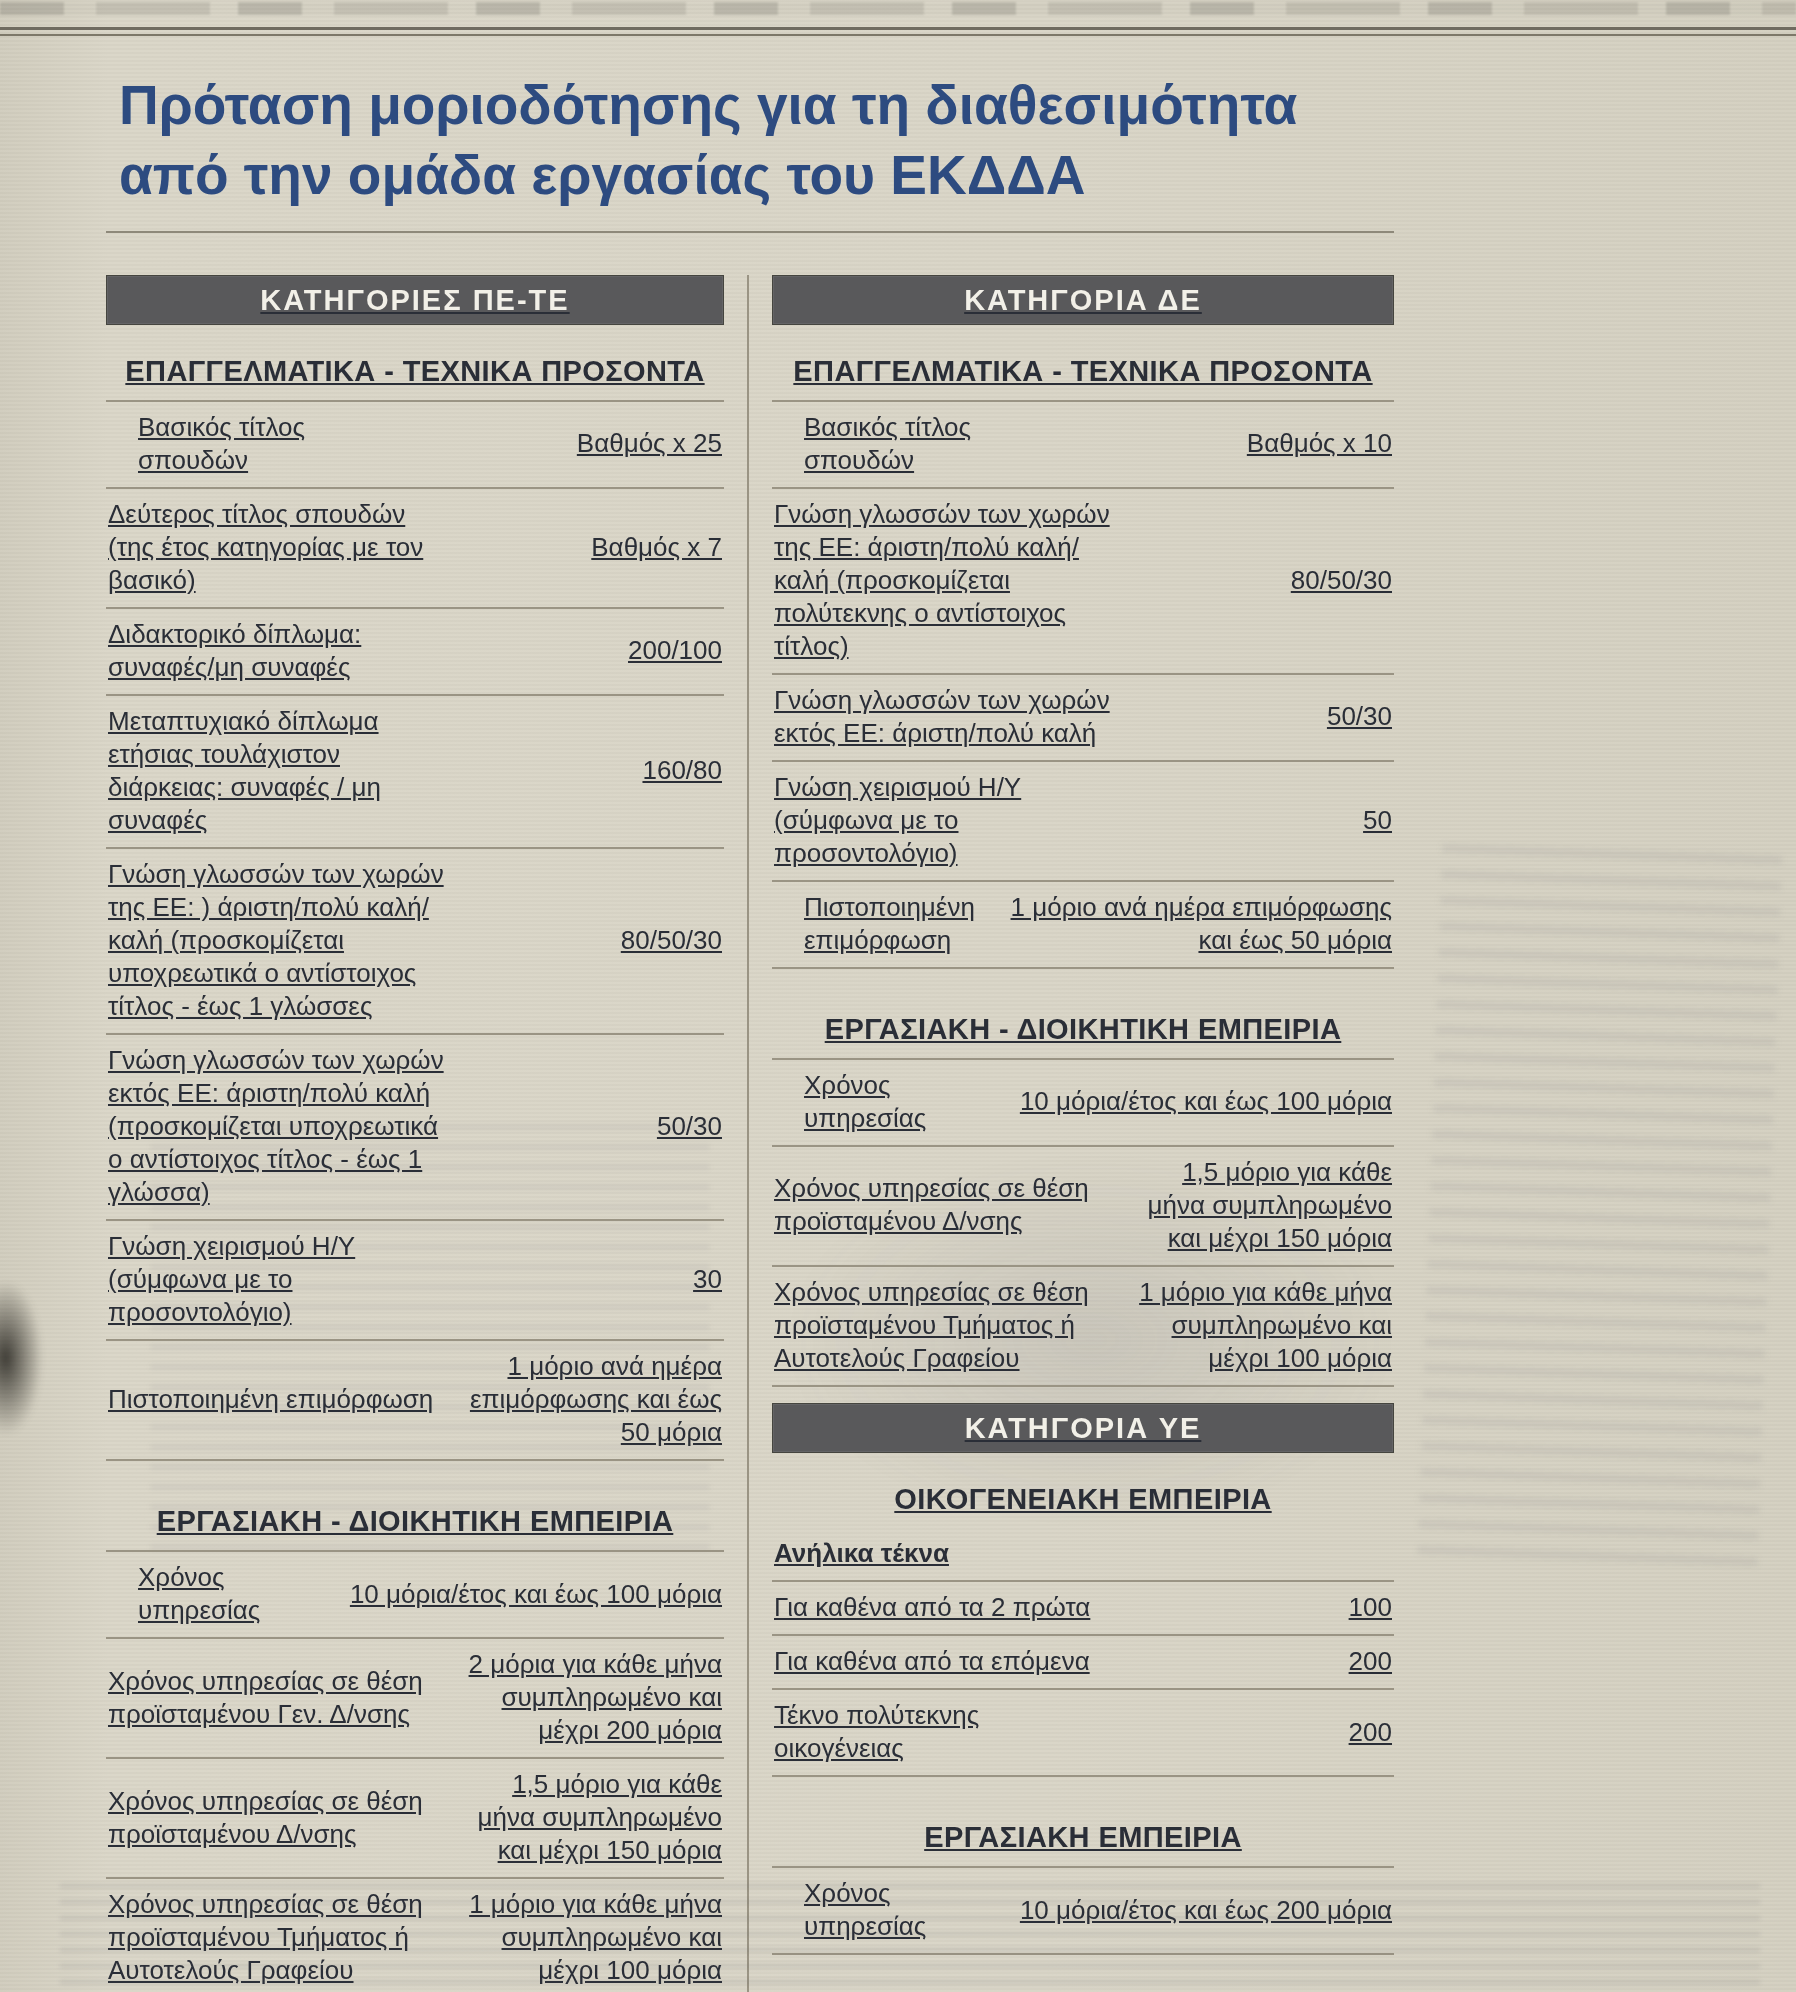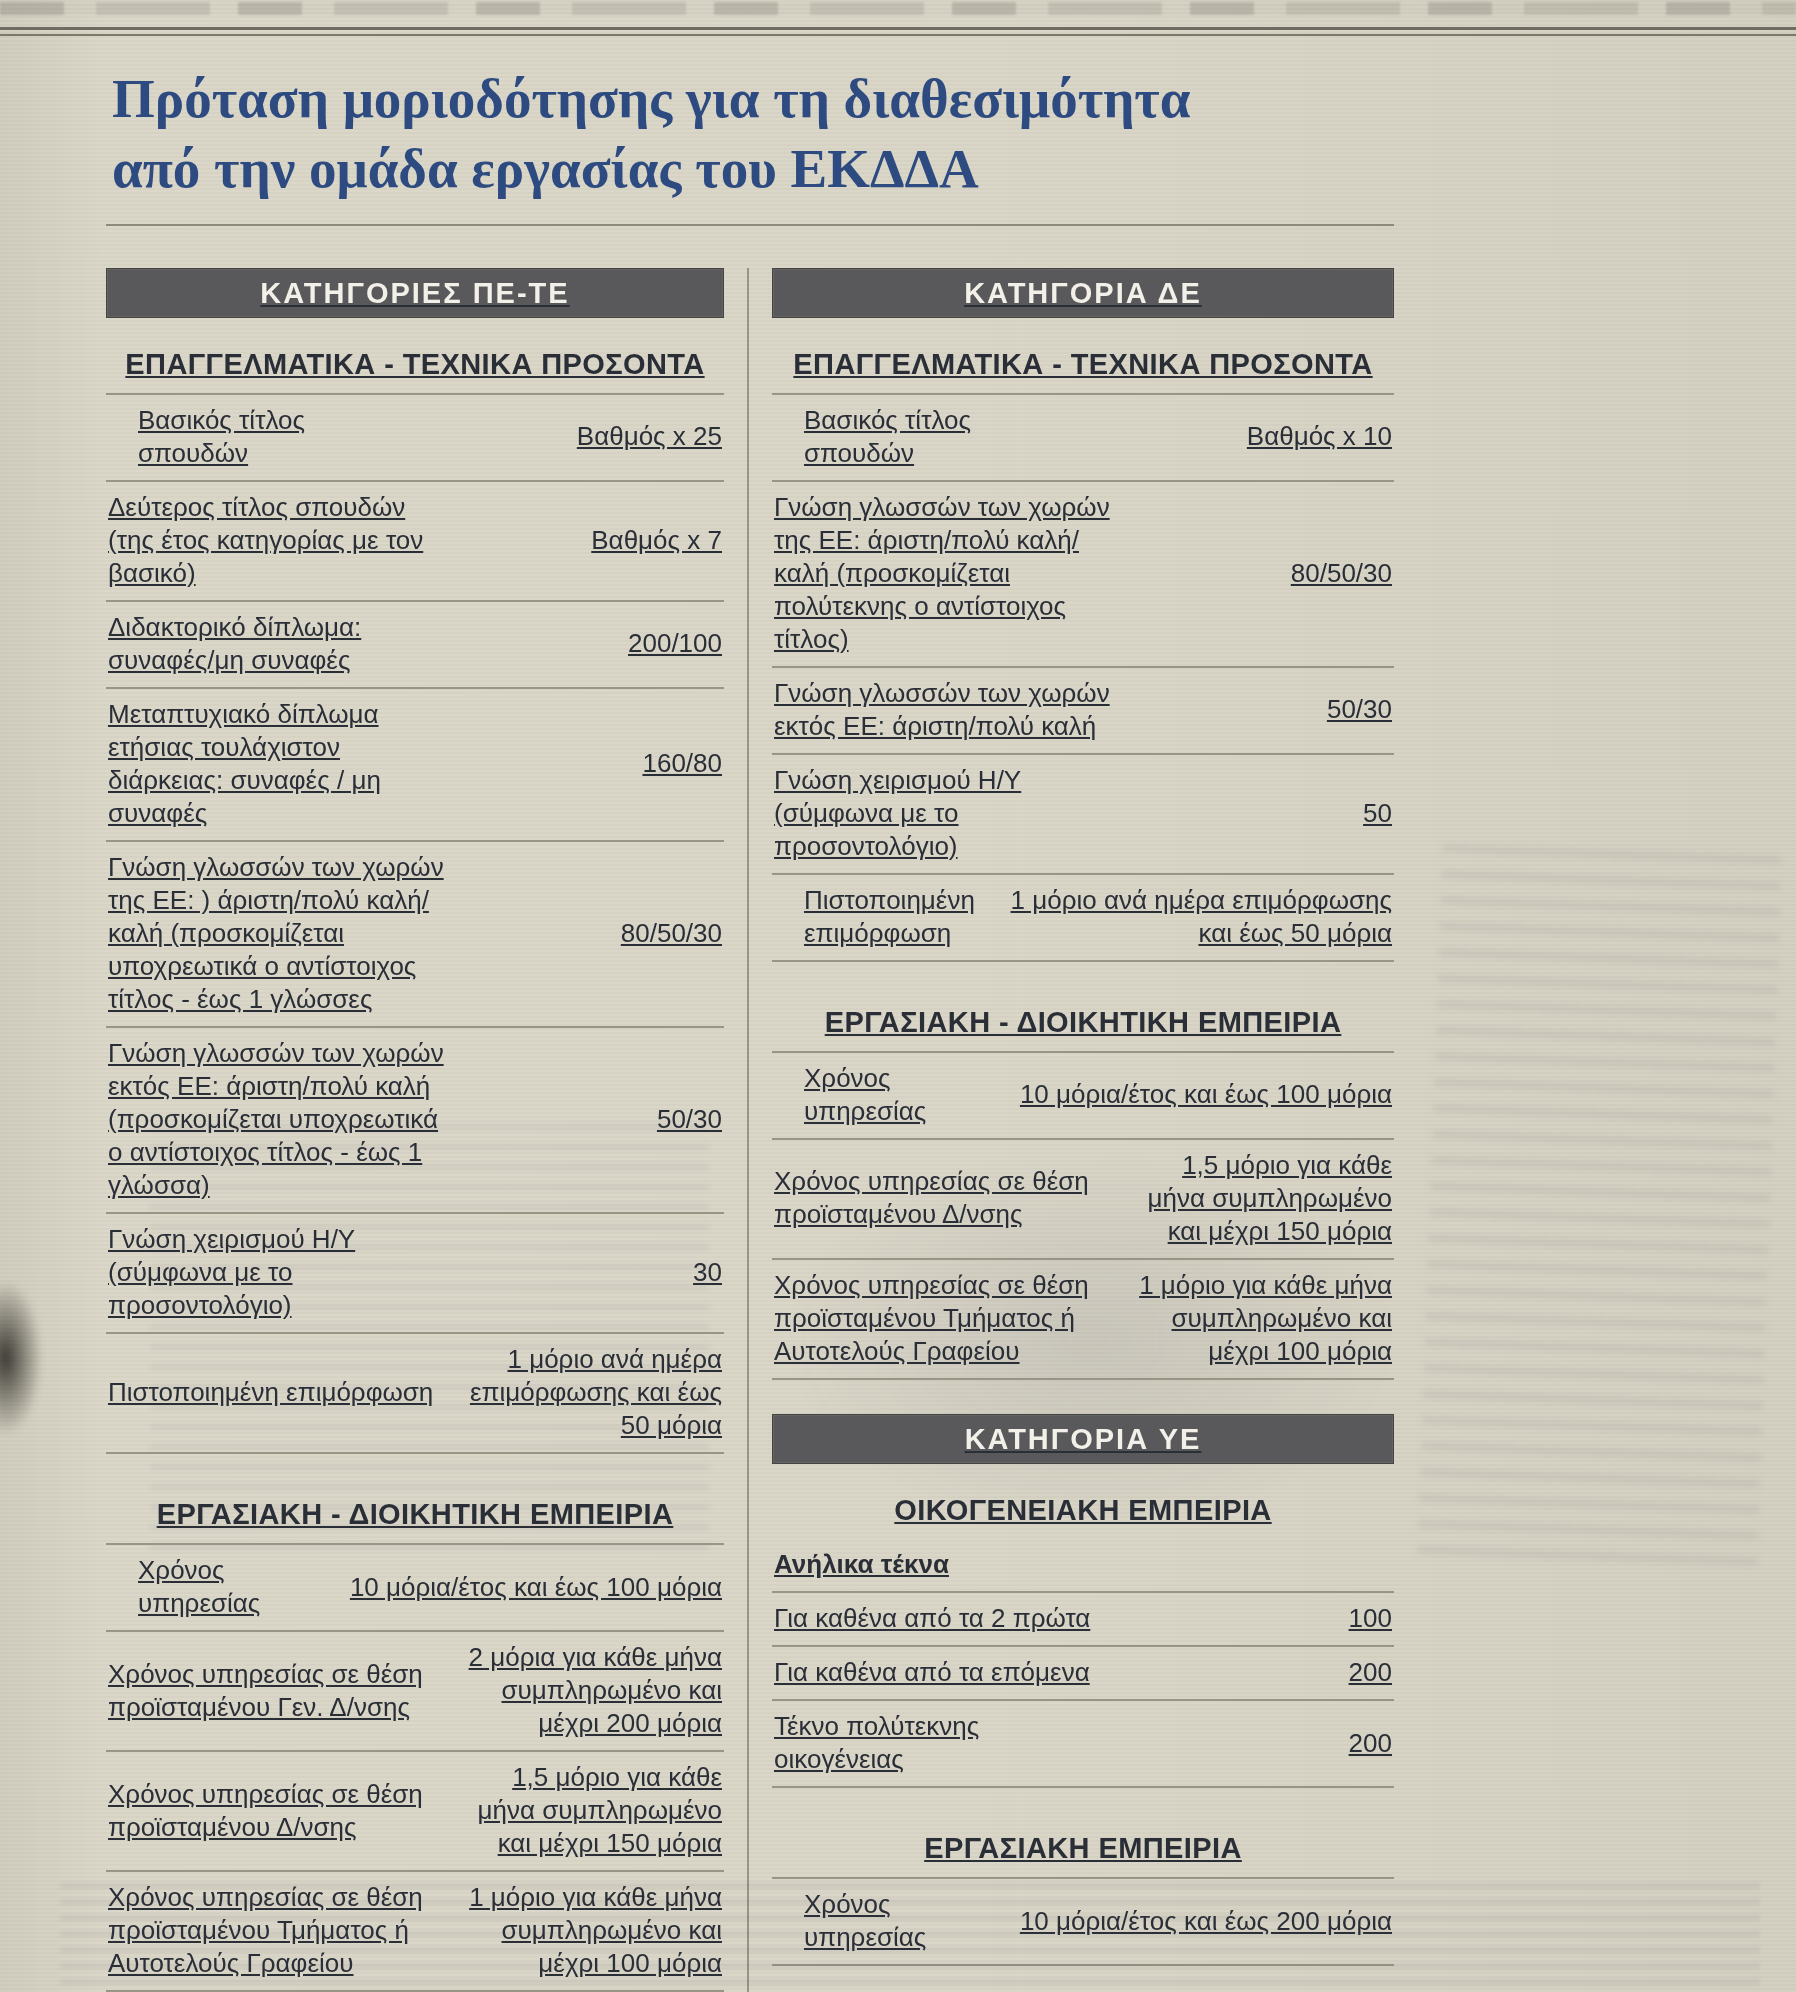--- a/index.html
+++ b/index.html
@@ -33,31 +33,31 @@
   .ghost-center{left:780px;top:1150px;width:620px;height:380px;filter:blur(4px);
     background:radial-gradient(ellipse at 50% 50%,rgba(70,70,88,.10),transparent 70%);}
   .ghost-right-margin{left:1430px;top:840px;width:340px;height:720px;filter:blur(3px);transform:rotate(2deg);
     background:repeating-linear-gradient(0deg,rgba(88,86,98,.10) 0 8px,transparent 8px 26px);}
   .ghost-bottom{left:60px;top:1878px;width:1700px;height:106px;filter:blur(2px);
     background:repeating-linear-gradient(0deg,rgba(80,78,92,.12) 0 4px,transparent 4px 16px);}
   .smudge{position:absolute;left:-10px;top:1282px;width:52px;height:152px;filter:blur(3px);pointer-events:none;
     background:radial-gradient(ellipse at 30% 50%,rgba(35,33,28,.85),rgba(35,33,28,0) 72%);}
   
   .content{position:absolute;left:106px;top:58px;width:1288px;}
-  .headline{margin:6px;font-weight:bold;font-size:55px;line-height:1.27;color:var(--title-blue);font-family:Liberation Serif, serif;}
+  .headline{margin:13px;font-weight:bold;font-size:55px;line-height:1.27;color:var(--title-blue);}
   .hl-line{display:block;}
   .headline-rule{margin-top:20px;height:2px;background:#8e897a;}
   .columns{display:flex;margin-top:42px;align-items:stretch;text-decoration:underline;}
   .col-left{width:618px;flex:0 0 618px;}
   .divider{width:2px;background:var(--rule);margin:0 23px;}
   .col-right{flex:1;min-width:0;}
   .bar{height:48px;line-height:49px;text-align:center;background:var(--bar-bg);color:var(--bar-text);
     font-weight:bold;font-size:29px;letter-spacing:2px;border:1px solid #45453f;
     box-shadow:inset 0 0 0 1px rgba(255,255,255,.07);}
-  .bar-ye{margin-top:34px;}
+  .bar-ye{margin-top:16px;}
   .sec-title{text-align:center;font-weight:bold;font-size:29px;letter-spacing:.4px;margin:30px 6px 12px;}
   .sec-title.gap{margin-top:44px;}
   .rows{border-top:2px solid var(--rule);}
   .rows.no-top{border-top:0;}
   .row{display:flex;justify-content:space-between;align-items:center;
     padding:9px 2px 10px;border-bottom:2px solid var(--rule);
     font-size:26px;line-height:1.27;}
   .lbl{width:55%;}
   .val{width:42%;text-align:right;}
   .row.wide-val .lbl{width:31%;margin-left:30px;}

